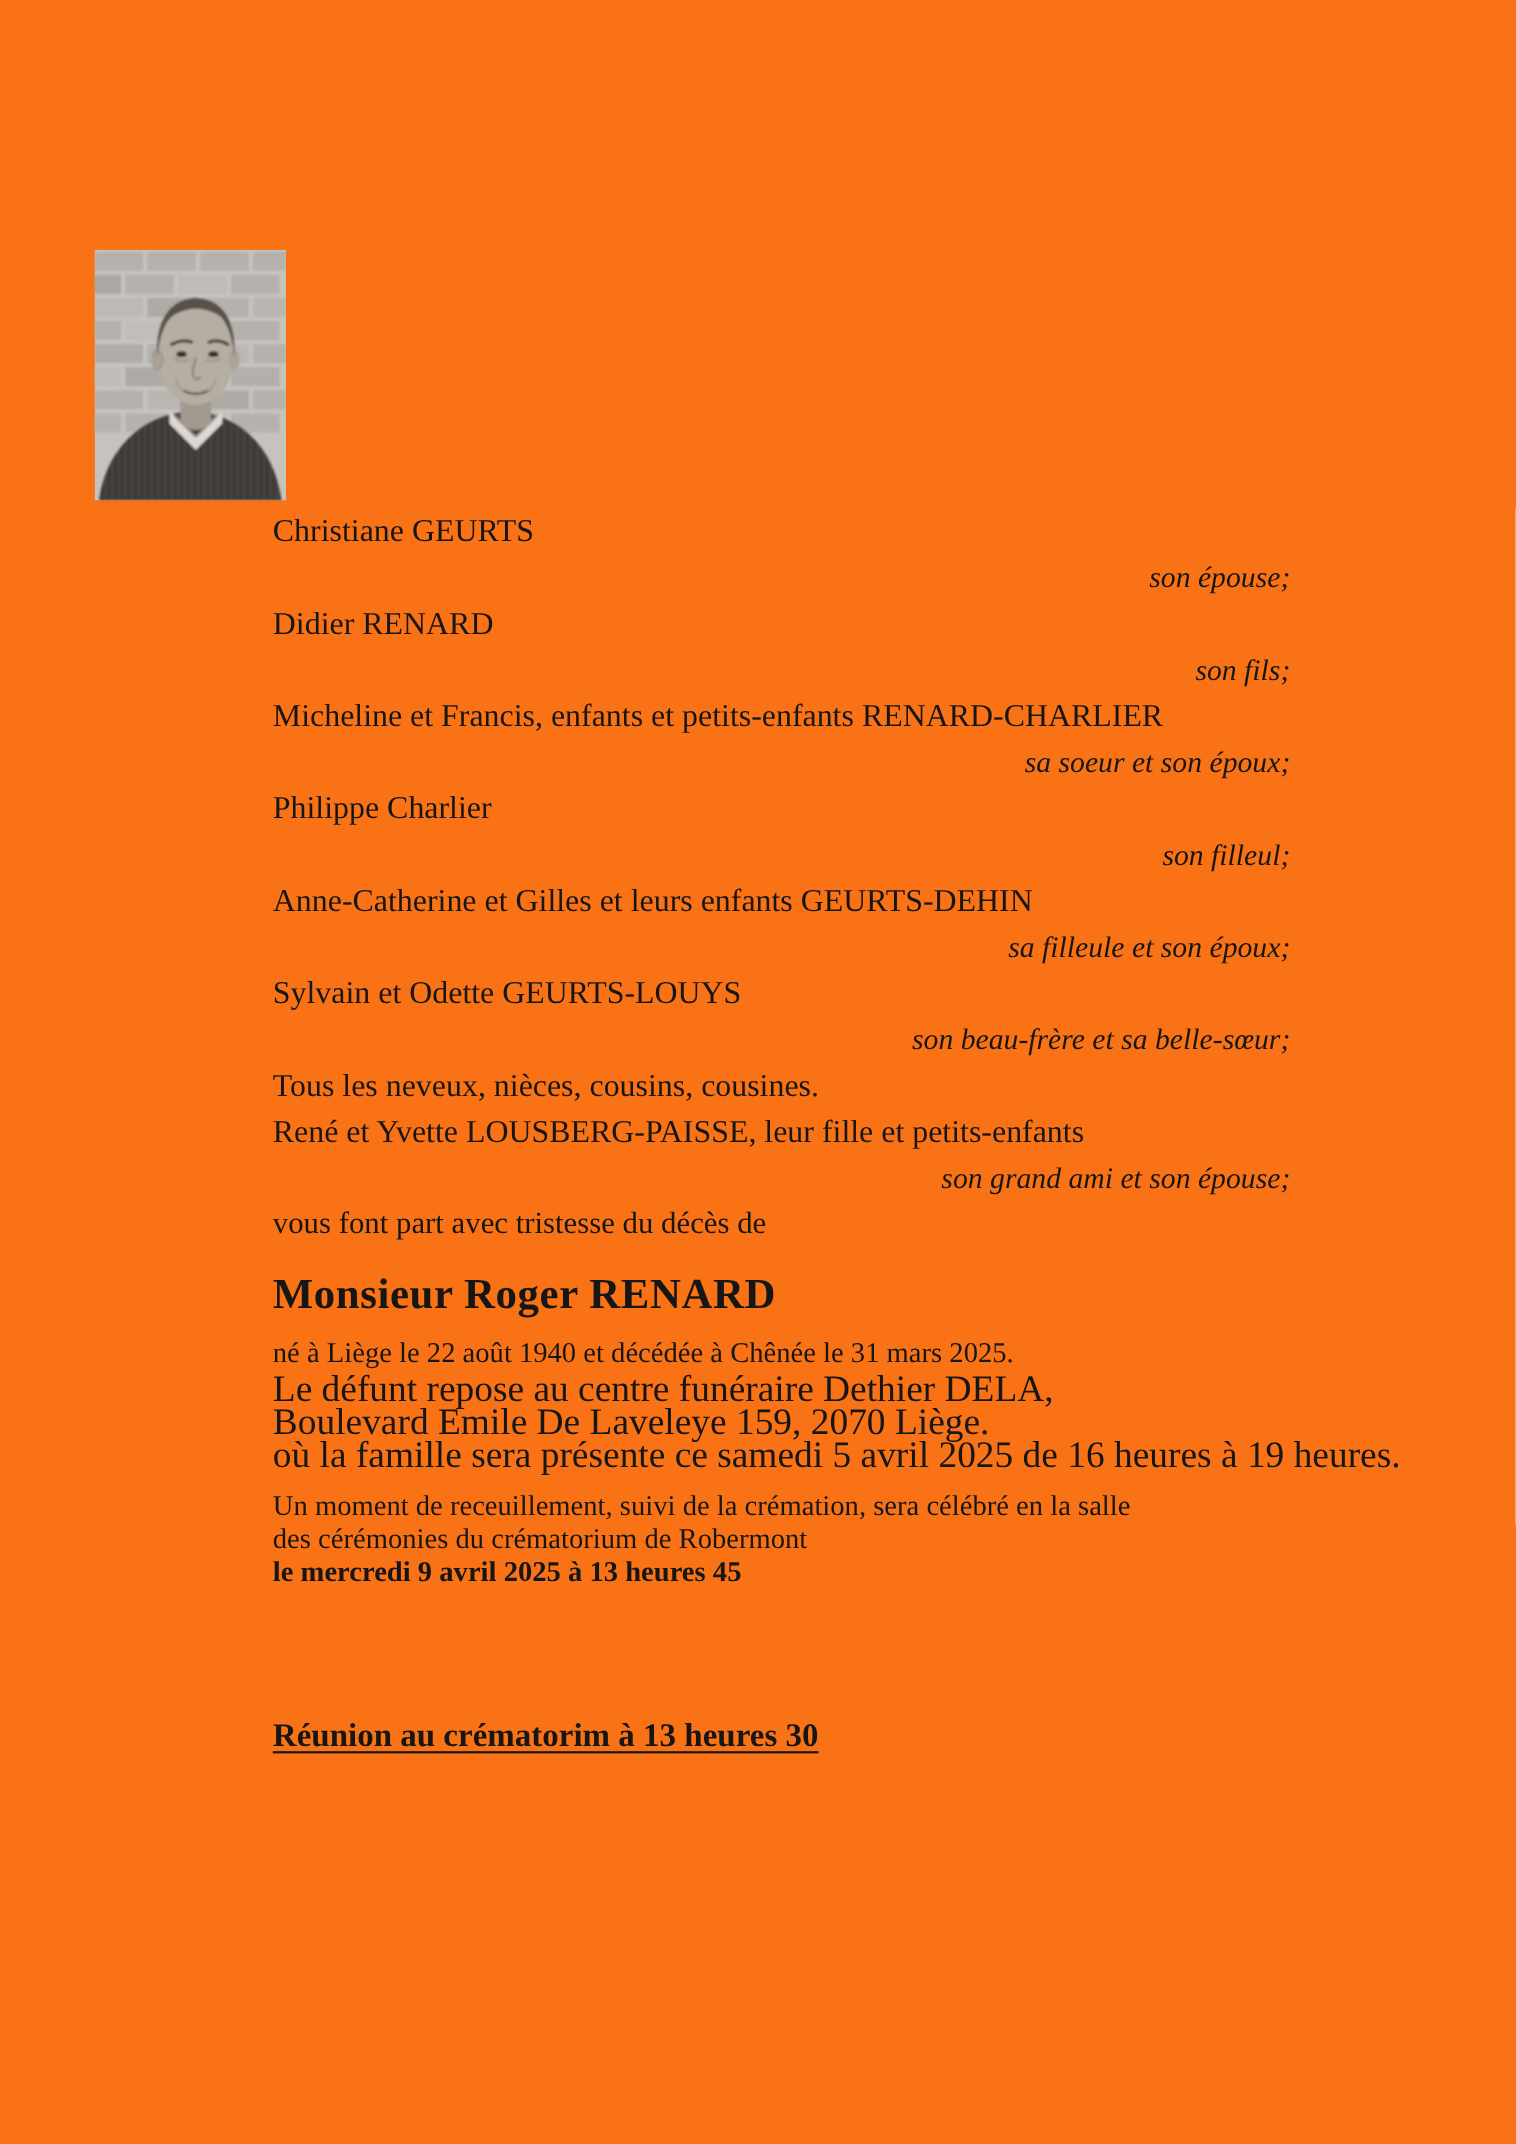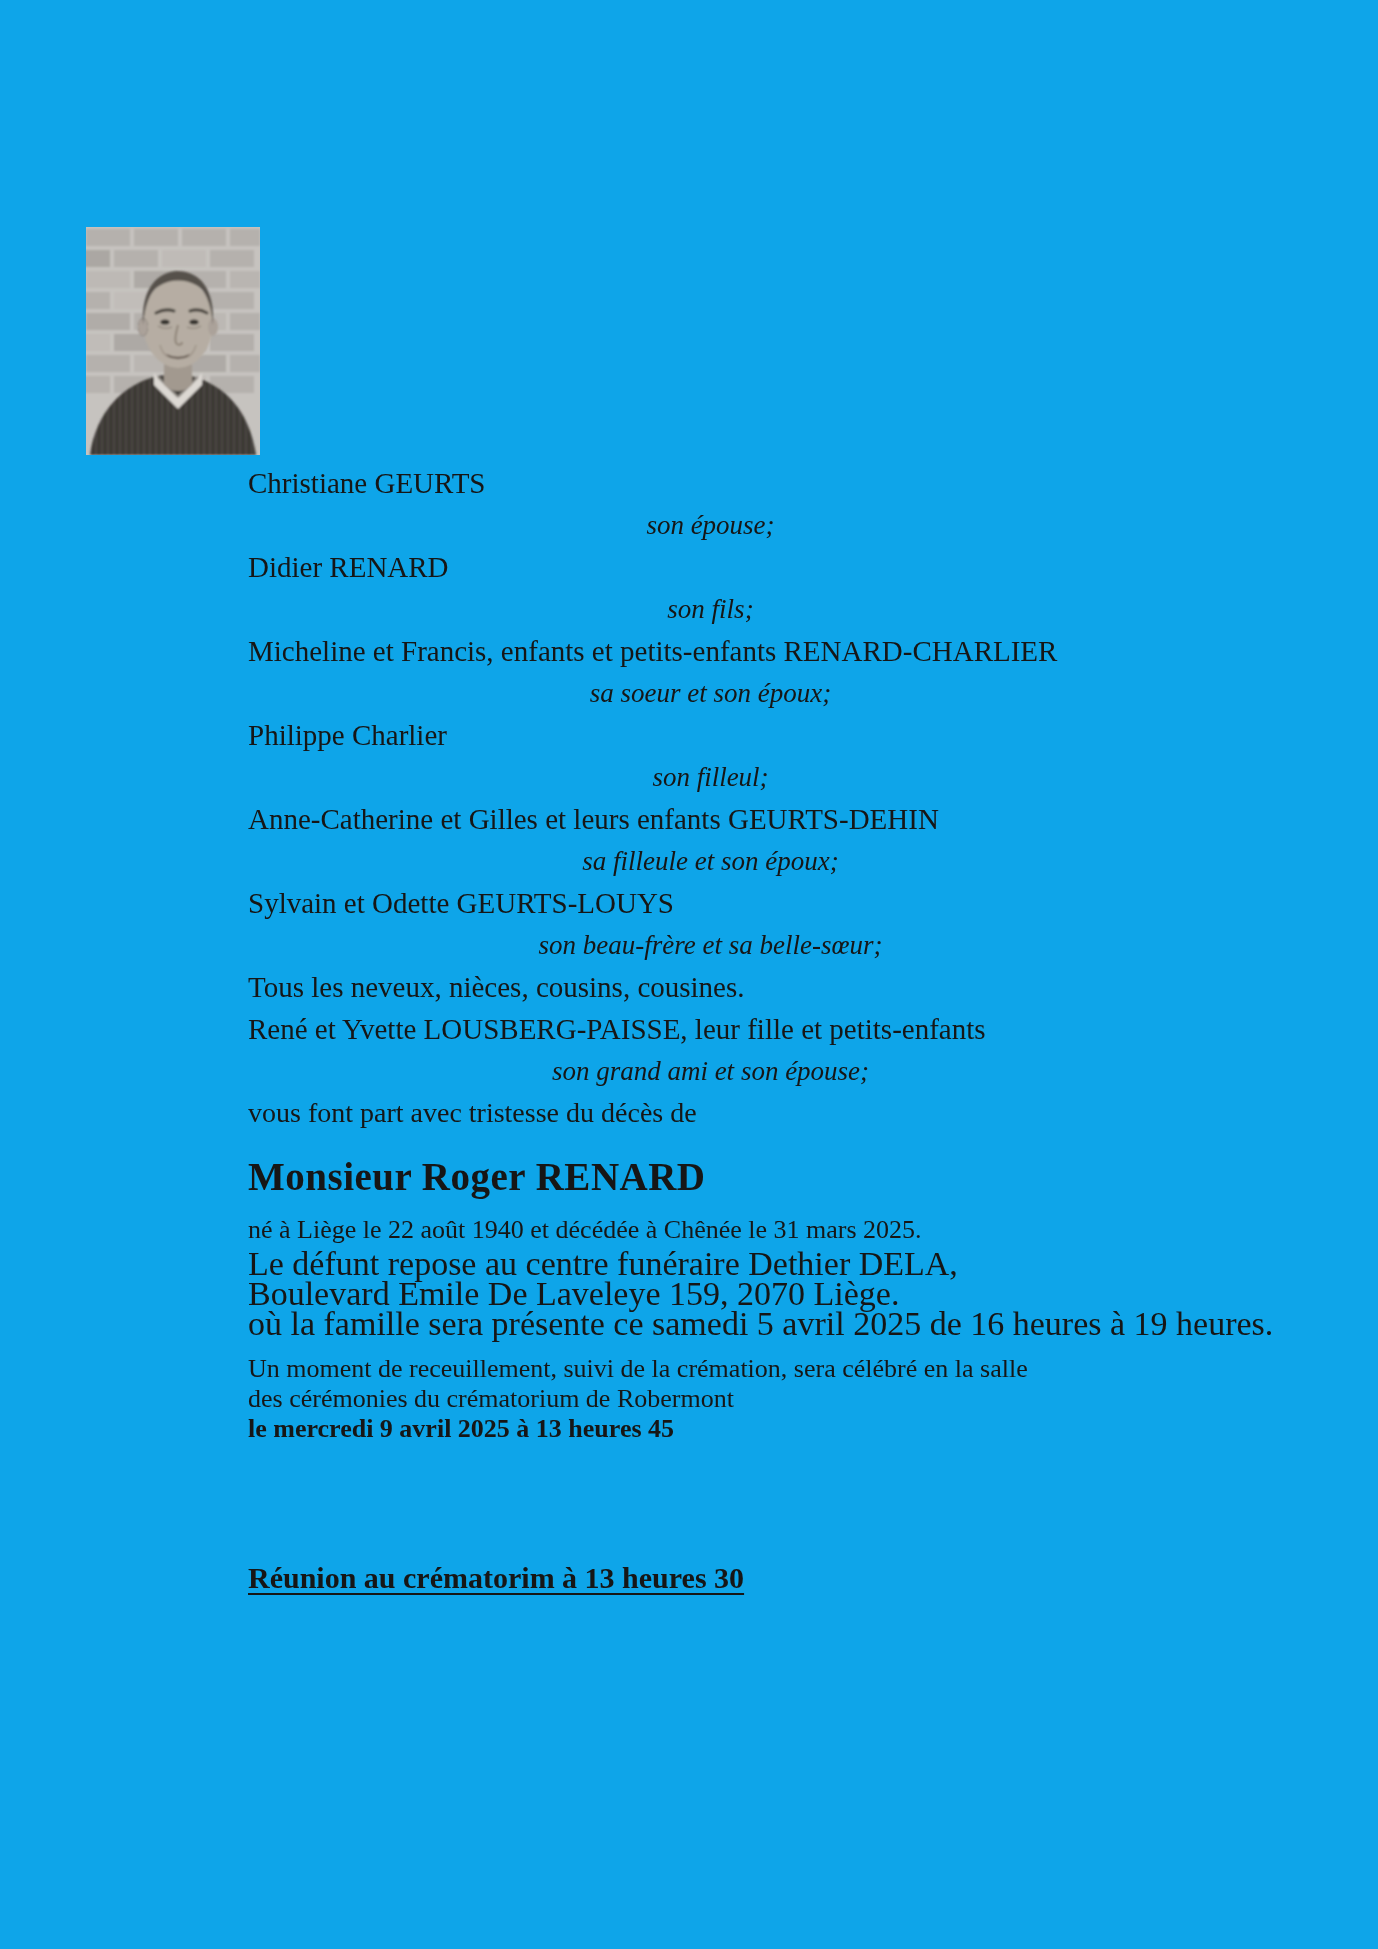--- a/index.html
+++ b/index.html
@@ -1,20 +1,20 @@
 <!DOCTYPE html>
 <html><head>
 <meta charset="utf-8">
 <style>
   html, body { margin: 0; padding: 0; background: #ffffff; }
   .page {
     position: relative;
     width: 1378px;
     height: 1949px;
-    background: #0ea5e9;
+    background: #f97316;
     color: #161616;
     font-family: "Liberation Serif", "DejaVu Serif", serif;
     overflow: hidden;
   }
   .photo {
     position: absolute;
     left: 86px;
     top: 227px;
     width: 174px;
     height: 228px;
@@ -30,21 +30,21 @@
   .family .line {
     height: 42px;
     line-height: 42px;
     white-space: nowrap;
   }
   .family .name {
     text-align: left;
     font-size: 29px;
   }
   .family .relation {
-    text-align: center;
+    text-align: right;
     font-style: italic;
     font-size: 27px;
   }
 
   .centered-block {
     position: absolute;
     left: 248px;
     width: 925px;
     text-align: left;
   }

